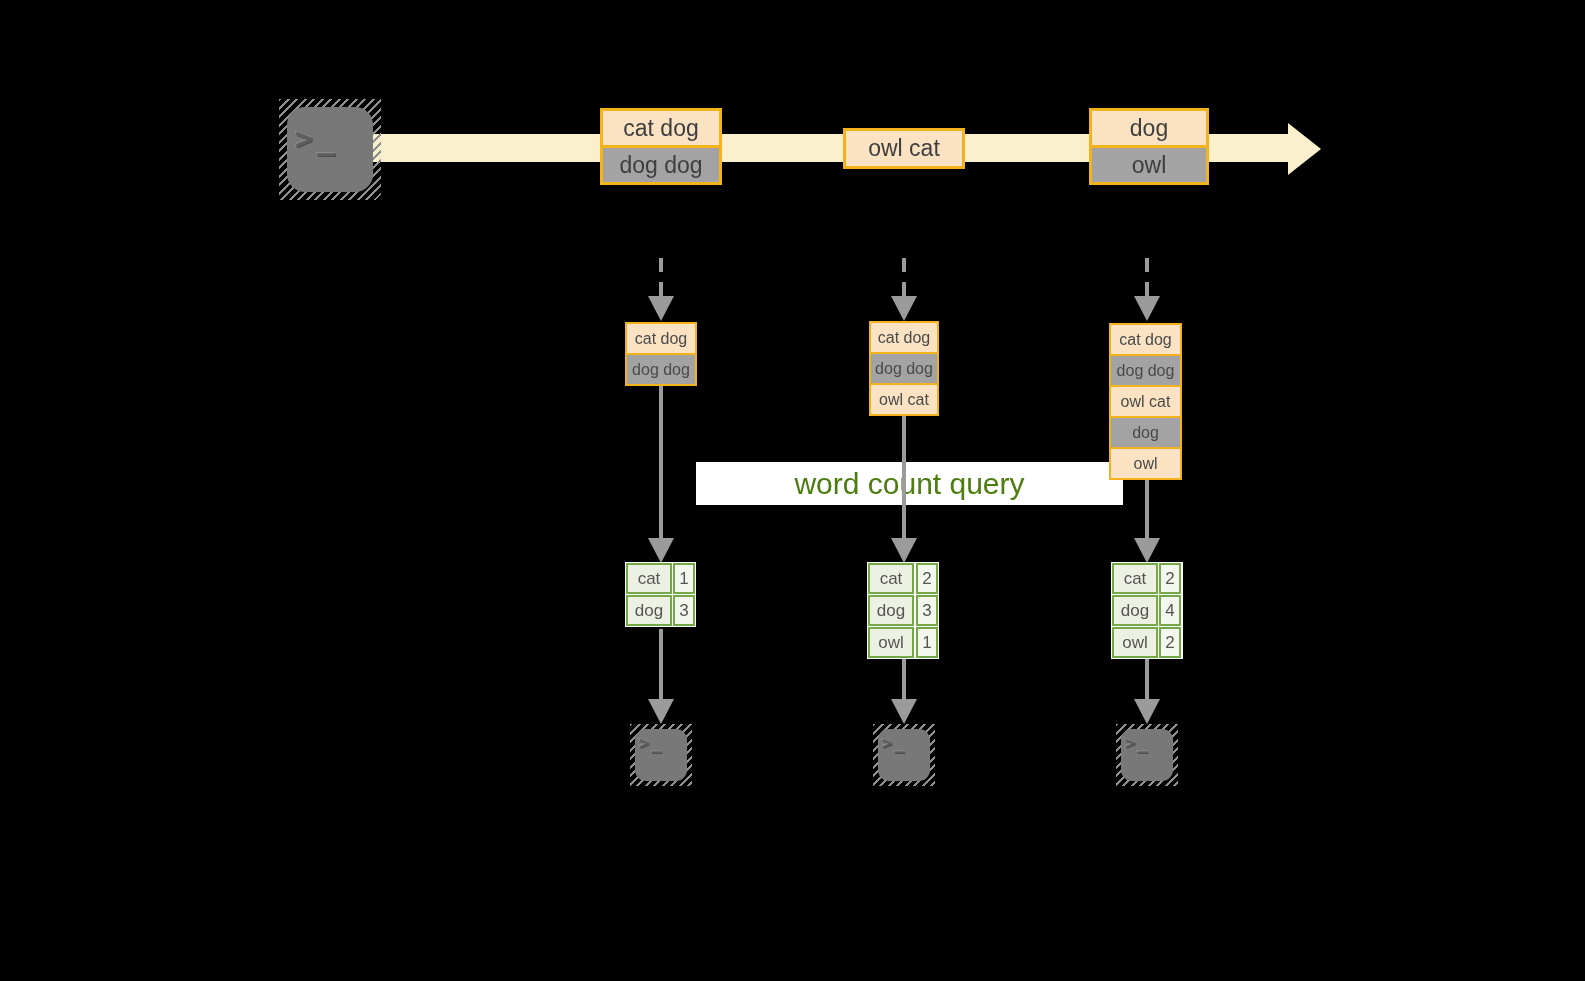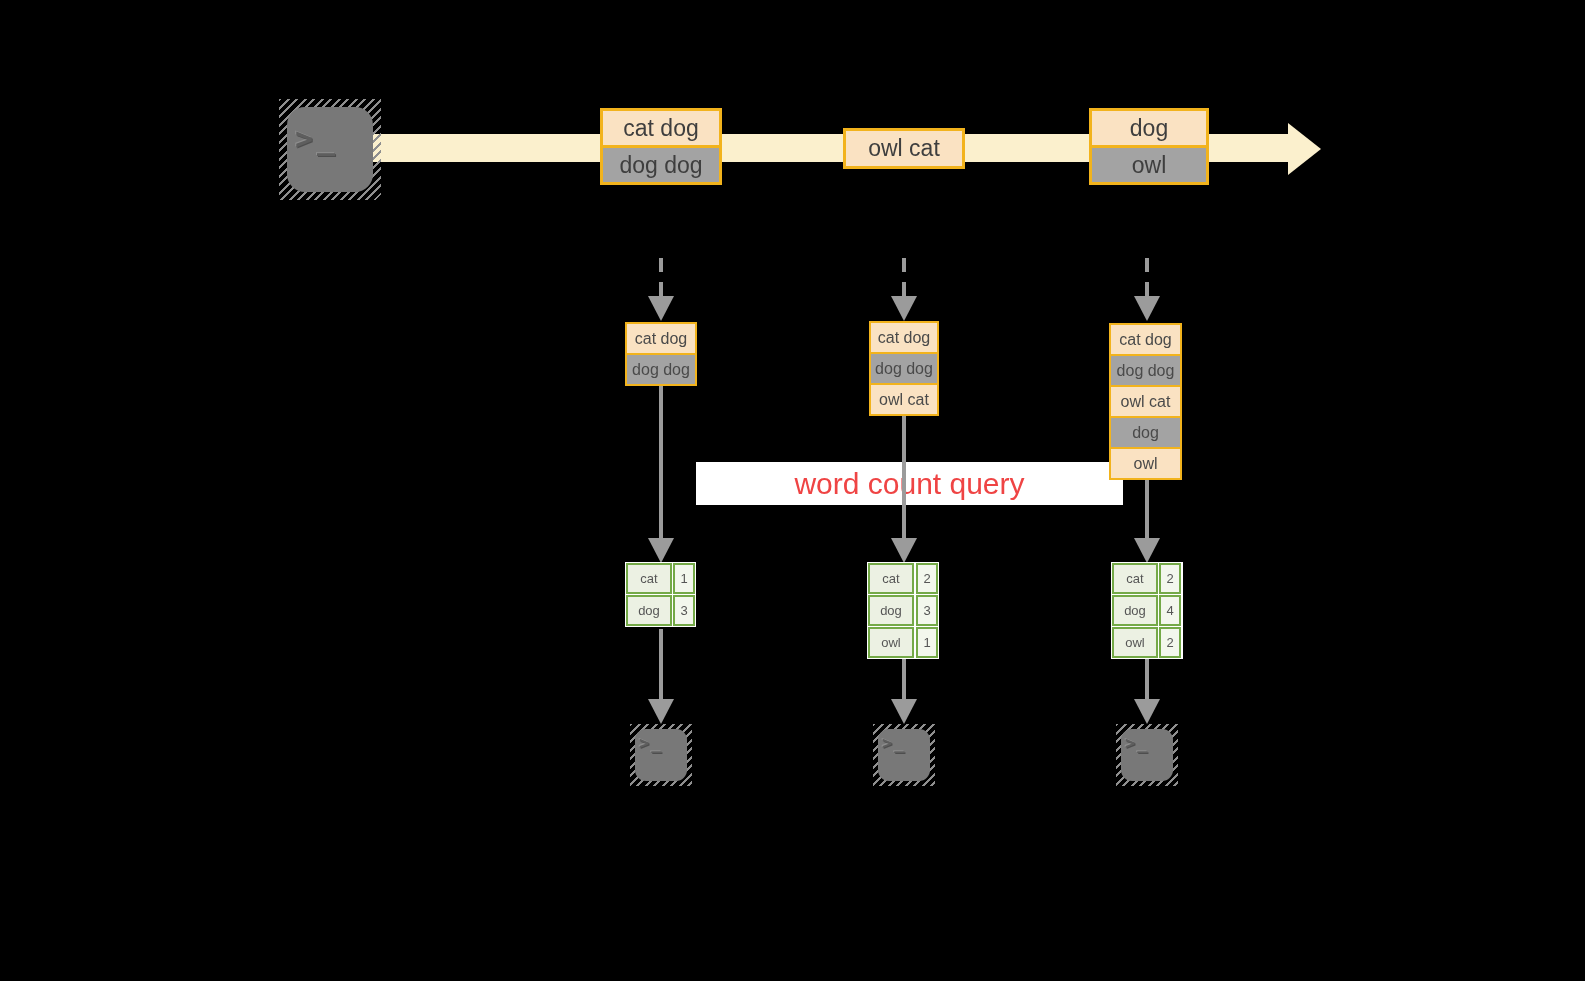--- a/index.html
+++ b/index.html
@@ -50,26 +50,26 @@
 
   
   .vline{width:4px;background:#9B9B9B;z-index:4;}
   .vdash{width:4px;z-index:2;
     background:repeating-linear-gradient(to bottom,#9B9B9B 0 14px,rgba(0,0,0,0) 14px 24px);}
   .vhead{width:0;height:0;border-left:13px solid transparent;border-right:13px solid transparent;
     border-top:25px solid #9B9B9B;z-index:4;}
 
   
   .banner{left:696px;top:462px;width:427px;height:43px;background:#FFFFFF;z-index:3;
-    display:flex;align-items:center;justify-content:center;font-size:30px;color:#ef4444;}
+    display:flex;align-items:center;justify-content:center;font-size:30px;color:#4d7c0f;}
 
   
   .gtable{z-index:5;background:#FFFFFF;display:grid;grid-gap:1px;padding:1px;}
   .gtable .cell{border:2px solid #74A947;display:flex;align-items:center;justify-content:center;
-    font-size:13px;color:#565656;height:27px;box-sizing:content-box;}
+    font-size:17px;color:#565656;height:27px;box-sizing:content-box;}
   .gtable .w{width:42px;background:#ECF1E3;}
   .gtable .n{width:18px;background:#F3F7ED;}
   .t1{left:625px;top:562px;grid-template-columns:46px 22px;}
   .t2{left:867px;top:562px;grid-template-columns:47px 22px;}
   .t3{left:1111px;top:562px;grid-template-columns:46px 23px;}
 </style>
 </head>
 <body>
 
 <div id="stage">

